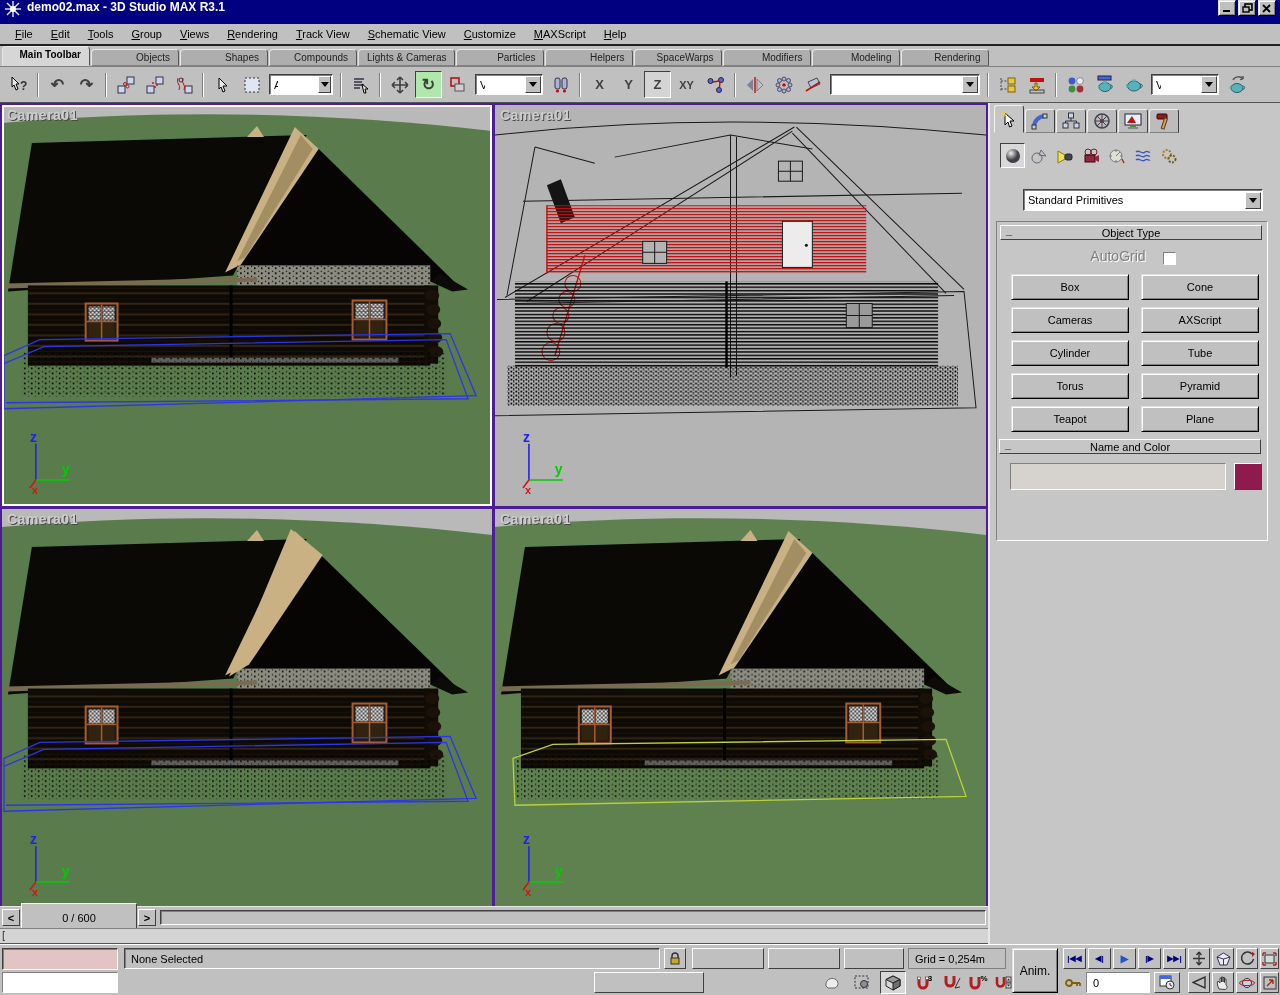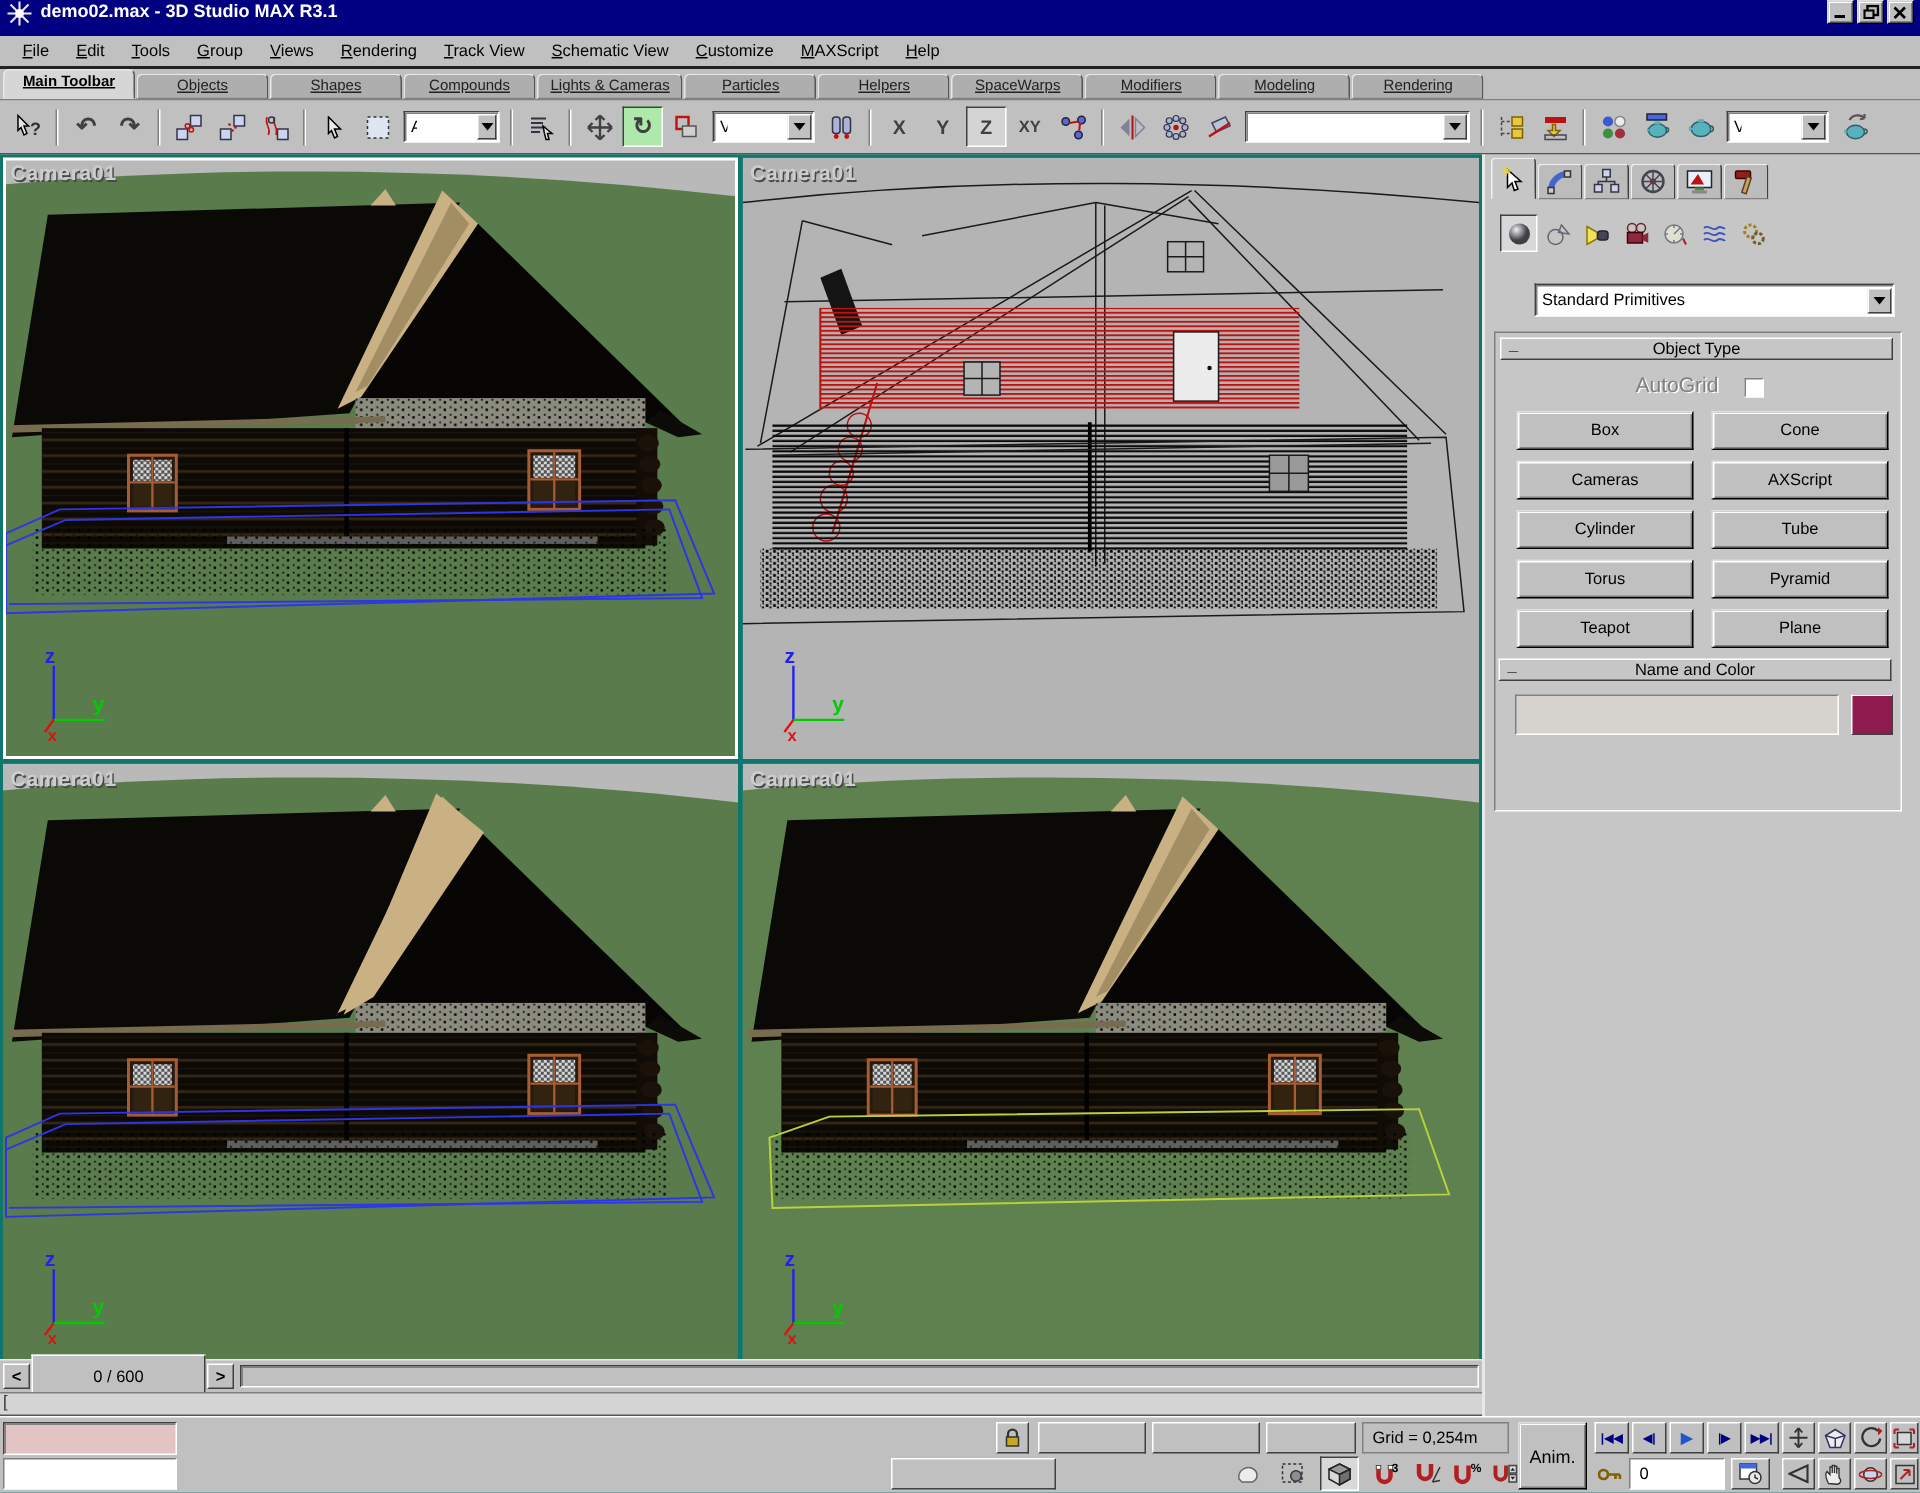--- a/index.html
+++ b/index.html
@@ -12,36 +12,36 @@
   .pressed  { border:1px solid; border-color:#404040 #ffffff #ffffff #404040; background:#d8d8d8; }
 
   #titlebar { position:absolute; left:0; top:0; width:1280px; height:24px; background:#000080; display:flex; padding:0 4px; }
   #titlebar .title { color:#fff; font-weight:bold; font-size:12px; margin-left:5px; flex:1; }
   .winbtn { width:18px; height:16px; margin-left:2px; display:flex; align-items:center; justify-content:center; }
   #menubar { position:absolute; left:0; top:24px; width:1280px; height:22px; display:flex; align-items:center; padding-left:6px; border-bottom:2px solid #222; background:#c0c0c0; }
   .menu-item { padding:2px 9px; }
   .menu-item u { text-decoration:underline; }
 
   #tabbar { position:absolute; left:0; top:46px; width:1280px; height:21px; background:#c0c0c0; display:flex; align-items:flex-end; padding-left:2px; border-bottom:1px solid #808080; }
-  .tab { height:17px; min-width:88px; text-align:center; padding:2px 8px 0; background:#aeaeae; color:#222; border:1px solid; border-color:#e8e8e8 #555 #808080 #e8e8e8; border-radius:4px 4px 0 0; margin-right:1px; font-size:10px; white-space:nowrap;text-decoration:underline; }
+  .tab { height:17px; min-width:88px; text-align:right; padding:2px 8px 0; background:#aeaeae; color:#222; border:1px solid; border-color:#e8e8e8 #555 #808080 #e8e8e8; border-radius:4px 4px 0 0; margin-right:1px; font-size:10px; white-space:nowrap; }
   .tab.active { height:20px; background:#d6d6d6; color:#000; font-weight:bold; border-bottom:1px solid #d6d6d6; }
 
   #toolbar { position:absolute; left:0; top:67px; width:1280px; height:36px; background:#c0c0c0; display:flex; align-items:center; padding-left:4px; border-bottom:1px solid #555; }
   .tbtn { width:27px; height:27px; display:flex; align-items:center; justify-content:center; margin:0 1px; background:#c0c0c0; }
   .tbtn.txt { font-weight:bold; font-size:13px; color:#404040; }
   .tbtn.down { border:1px solid; border-color:#404040 #fff #fff #404040; background:#d4d4d4; }
   .tbtn.rot { background:#aee8aa; border:1px solid; border-color:#404040 #fff #fff #404040; }
   .tsep { width:2px; height:24px; margin:0 4px; border-left:1px solid #808080; border-right:1px solid #fff; }
   .glyph { font-size:16px; font-weight:bold; color:#404040; line-height:1; }
   .combo { height:21px; background:#fff; border:1px solid; border-color:#404040 #fff #fff #404040; box-shadow:inset 1px 1px 0 #808080; display:flex; align-items:center; margin:0 3px;gap:40px; }
   .combo .ctext { flex:1; padding:0 4px; font-size:11px; white-space:nowrap; overflow:hidden; }
   .combo .cbtn { width:16px; height:17px; margin-right:1px; display:flex; align-items:center; justify-content:center; }
   .arrow-down { width:0; height:0; border-left:4px solid transparent; border-right:4px solid transparent; border-top:5px solid #000; }
 
-  #viewports { position:absolute; left:0; top:103px; width:988px; height:803px; background:#0f766e; }
+  #viewports { position:absolute; left:0; top:103px; width:988px; height:803px; background:#4c1d95; }
   .vp { position:absolute; overflow:hidden; }
   .vp svg { display:block; width:100%; height:100%; }
   .vp-label { position:absolute; left:5px; top:2px; font-size:14px; font-weight:bold; color:#cdcdcd; text-shadow:1px 1px 0 #4a4a4a; letter-spacing:0.5px; }
   #vp1 { left:2px; top:2px; width:490px; height:401px; outline:2px solid #fff; outline-offset:-2px; }
   #vp2 { left:495px; top:2px; width:491px; height:401px; }
   #vp3 { left:2px; top:406px; width:490px; height:399px; }
   #vp4 { left:495px; top:406px; width:491px; height:399px; }
 
   #timeslider { position:absolute; left:0; top:906px; width:988px; height:22px; background:#c0c0c0; display:flex; align-items:center; padding:2px; border-top:1px solid #e8e8e8; }
   #ts-prev,#ts-next { width:18px; height:17px; text-align:center; font-weight:bold; display:flex; align-items:center; justify-content:center; }
@@ -480,20 +480,21 @@
   <div id="ts-next" class="raised">&gt;</div>
   <div id="ts-channel" class="sunken"></div>
 </div>
 
 <div id="trackbar"><span>[</span></div>
 
 <div id="statusbar">
   <div class="sb sunken" style="left:2px;top:3px;width:116px;height:22px;background:#e2c4c4"></div>
   <div class="sb sunkenw" style="left:2px;top:27px;width:116px;height:21px"></div>
 
+  <div class="sb sunken field" style="left:124px;top:3px;width:536px;height:21px">None Selected</div>
   <div class="sb raised mini" style="left:664px;top:3px;width:22px;height:21px">
     <svg width="12" height="14">
         <path d="M3,6 V4 a3,3 0 0 1 6,0 V6" fill="none" stroke="#333" stroke-width="1.5"></path>
         <rect x="2" y="6" width="8" height="6" fill="#c8a820" stroke="#333"></rect>
       </svg>
   </div>
   <div class="sb raised" style="left:692px;top:3px;width:72px;height:21px"></div>
   <div class="sb raised" style="left:768px;top:3px;width:72px;height:21px"></div>
   <div class="sb raised" style="left:844px;top:3px;width:60px;height:21px"></div>
   <div class="sb field" style="left:908px;top:3px;width:98px;height:21px;border:1px solid #808080">Grid = 0,254m</div>

